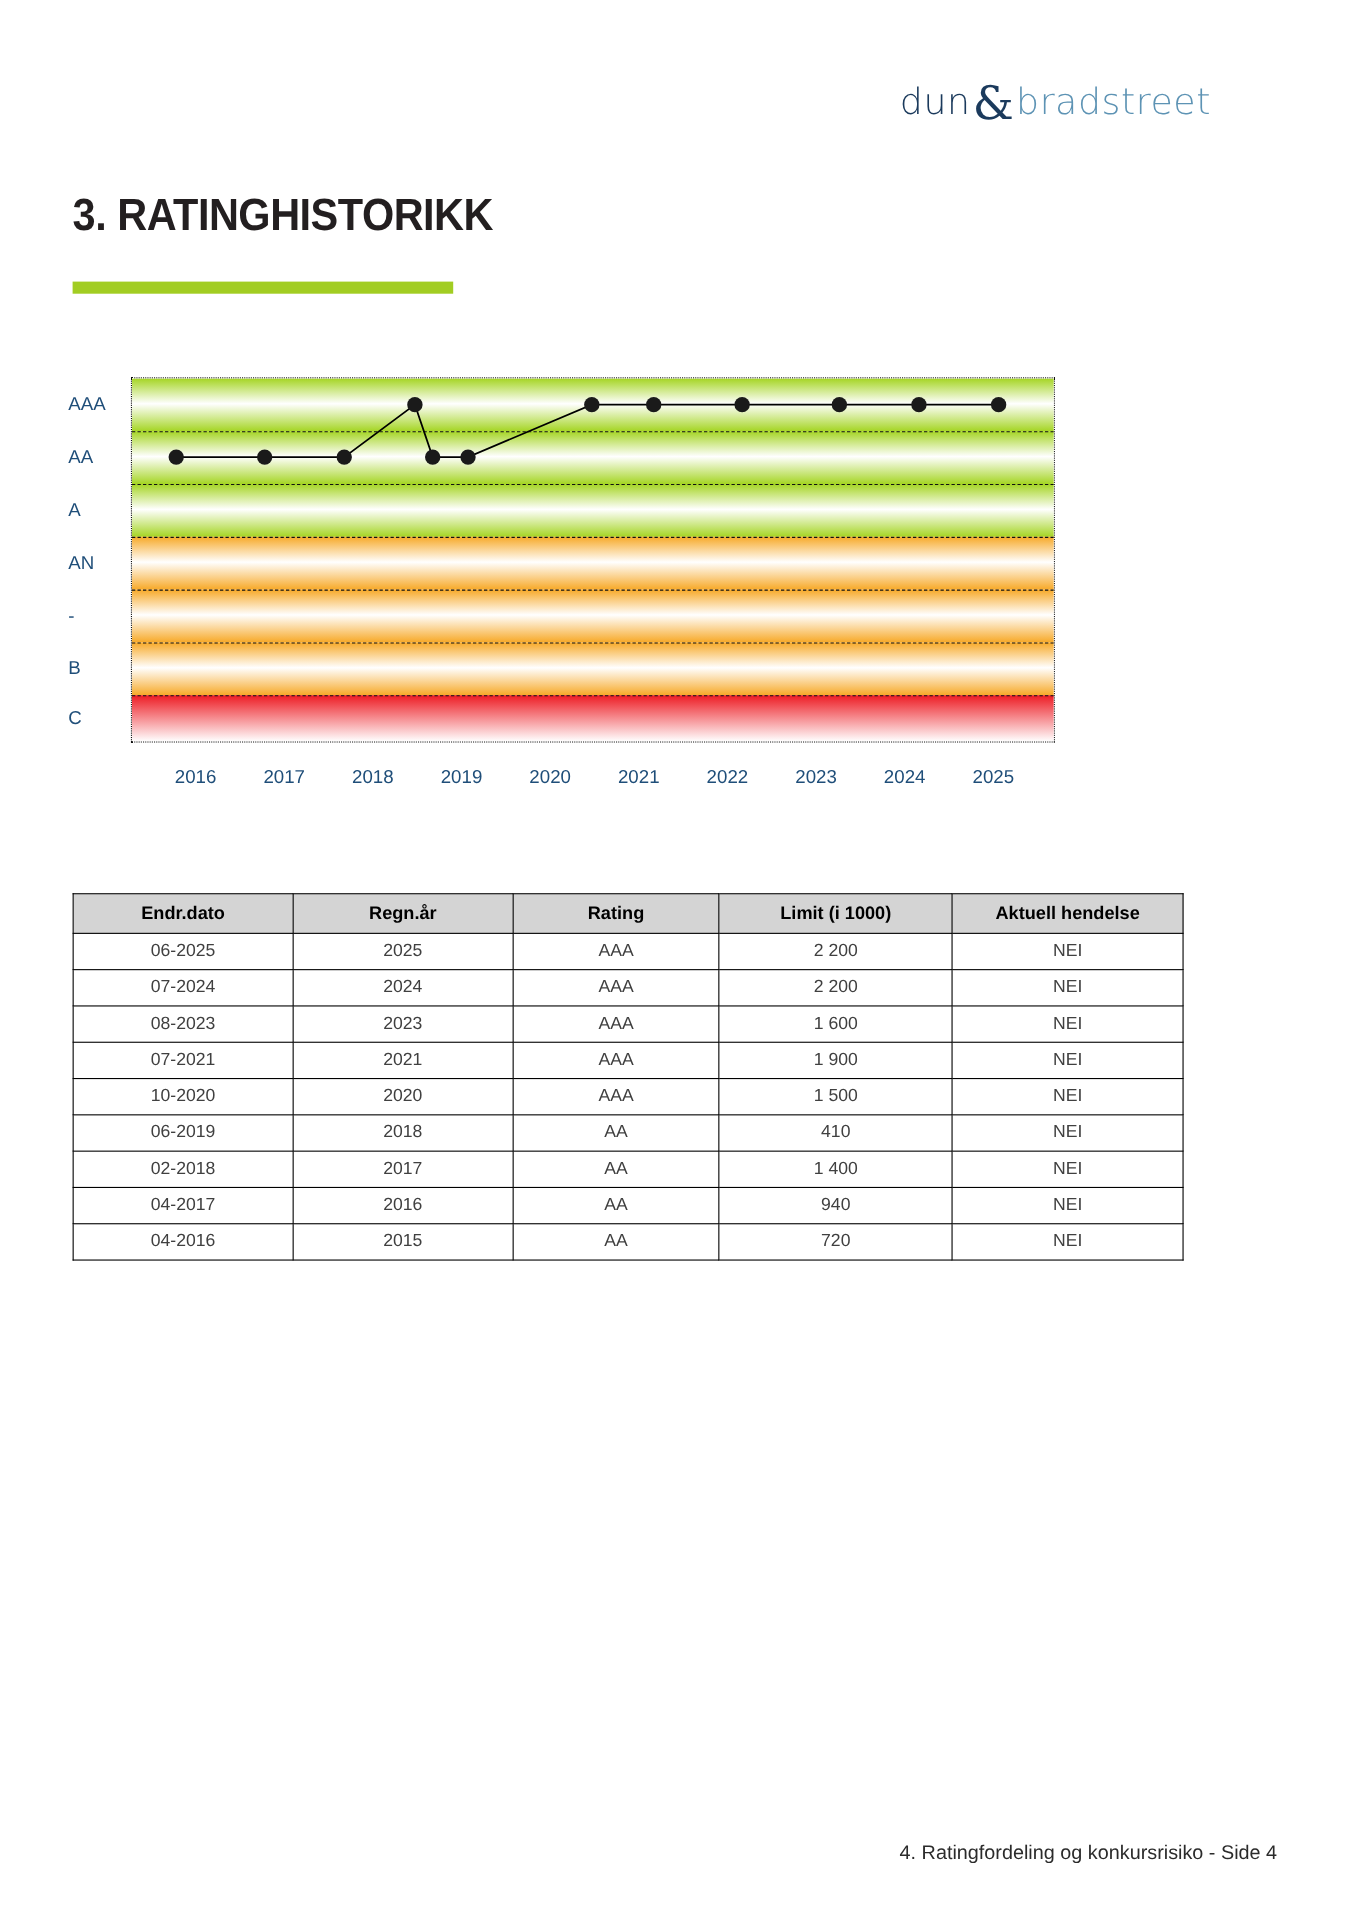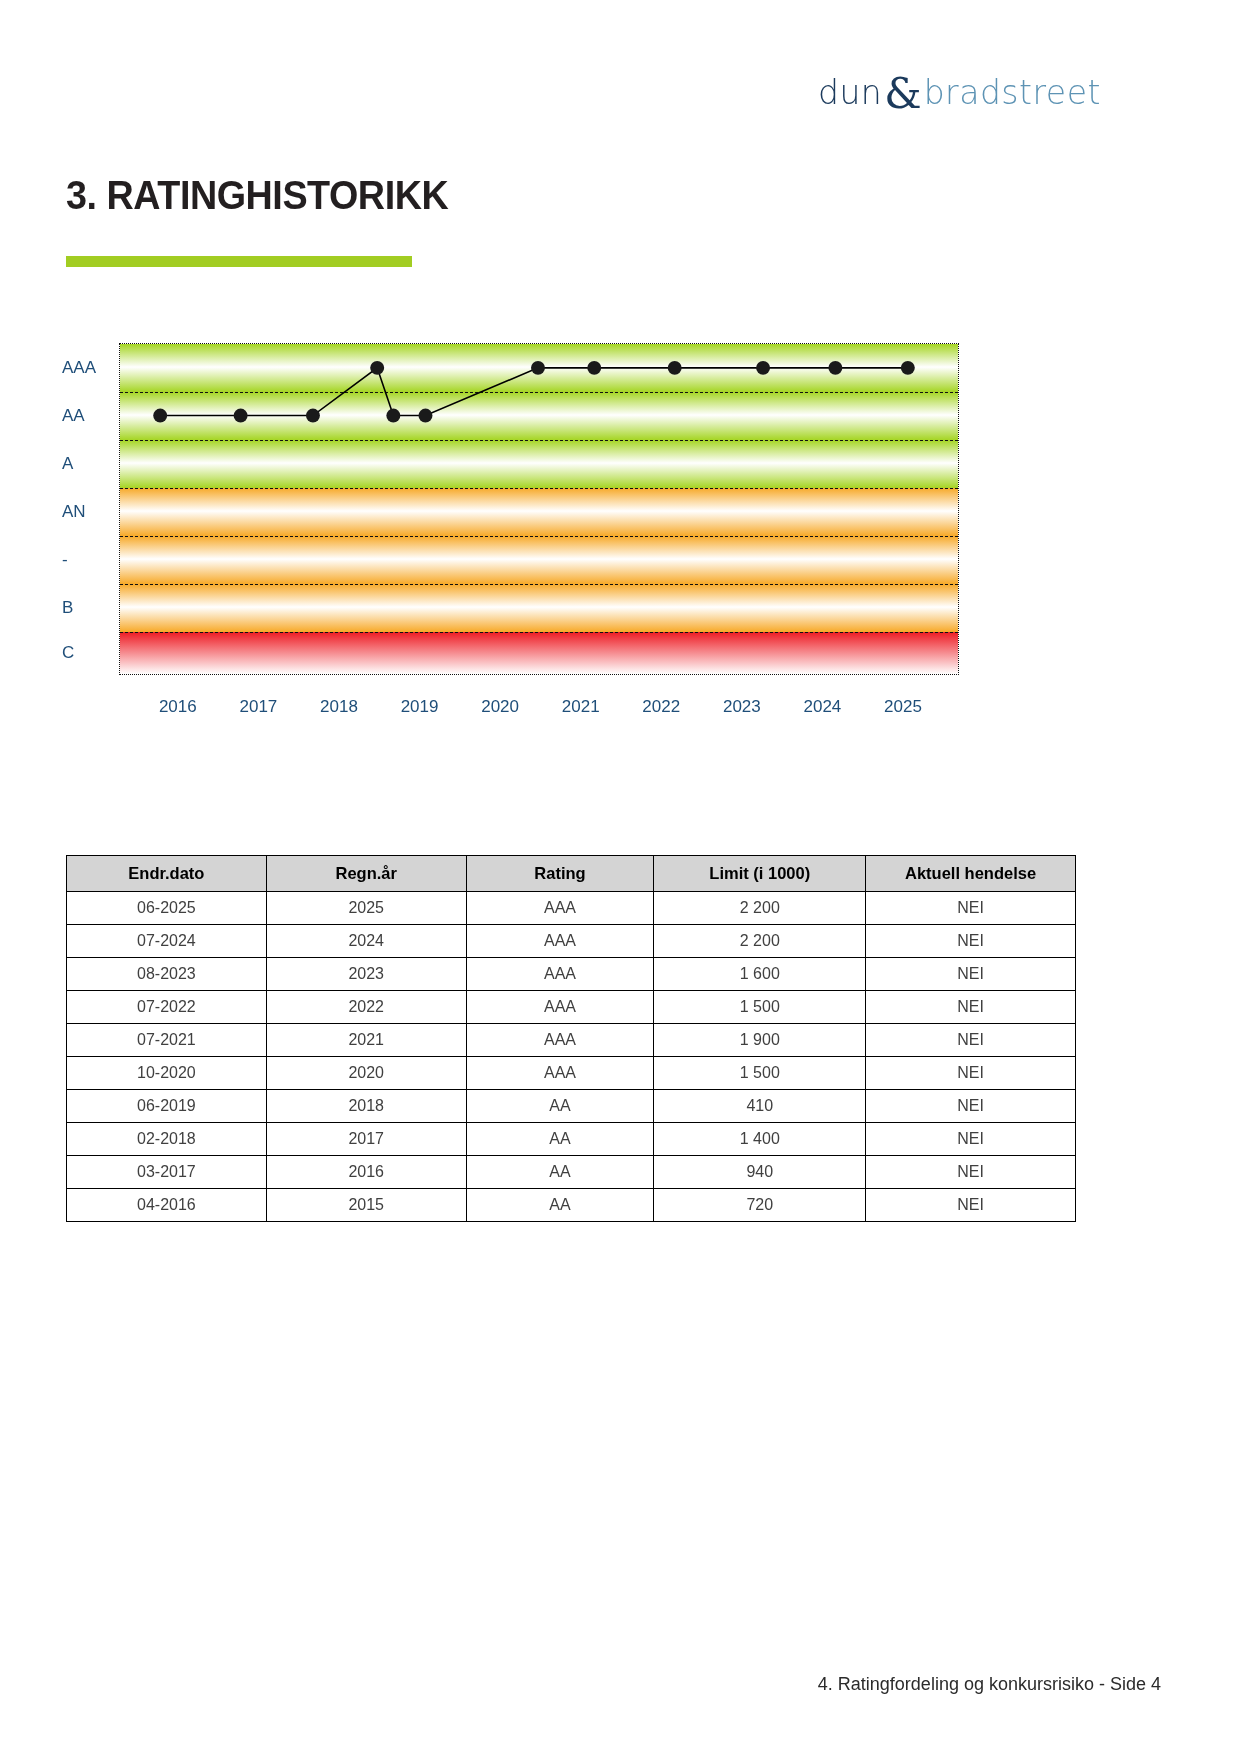--- a/index.html
+++ b/index.html
@@ -140,21 +140,21 @@
     top: 0;
     width: 100%;
     height: 100%;
     z-index: 6;
   }
 
   
   #history-table {
     position: absolute;
     left: 66px;
-    top: 855px;
+    top: 812px;
     width: 1010px;
     border-collapse: collapse;
     font-size: 16px;
   }
   #history-table th {
     background: #d4d4d4;
     border: 1px solid #000;
     font-weight: bold;
     font-size: 16.5px;
     padding: 8px 4px;
@@ -286,27 +286,20 @@
         <td>NEI</td>
       </tr>
       <tr>
         <td>08-2023</td>
         <td>2023</td>
         <td>AAA</td>
         <td>1 600</td>
         <td>NEI</td>
       </tr>
       <tr>
-        <td>07-2022</td>
-        <td>2022</td>
-        <td>AAA</td>
-        <td>1 500</td>
-        <td>NEI</td>
-      </tr>
-      <tr>
         <td>07-2021</td>
         <td>2021</td>
         <td>AAA</td>
         <td>1 900</td>
         <td>NEI</td>
       </tr>
       <tr>
         <td>10-2020</td>
         <td>2020</td>
         <td>AAA</td>
@@ -321,21 +314,21 @@
         <td>NEI</td>
       </tr>
       <tr>
         <td>02-2018</td>
         <td>2017</td>
         <td>AA</td>
         <td>1 400</td>
         <td>NEI</td>
       </tr>
       <tr>
-        <td>03-2017</td>
+        <td>04-2017</td>
         <td>2016</td>
         <td>AA</td>
         <td>940</td>
         <td>NEI</td>
       </tr>
       <tr>
         <td>04-2016</td>
         <td>2015</td>
         <td>AA</td>
         <td>720</td>

